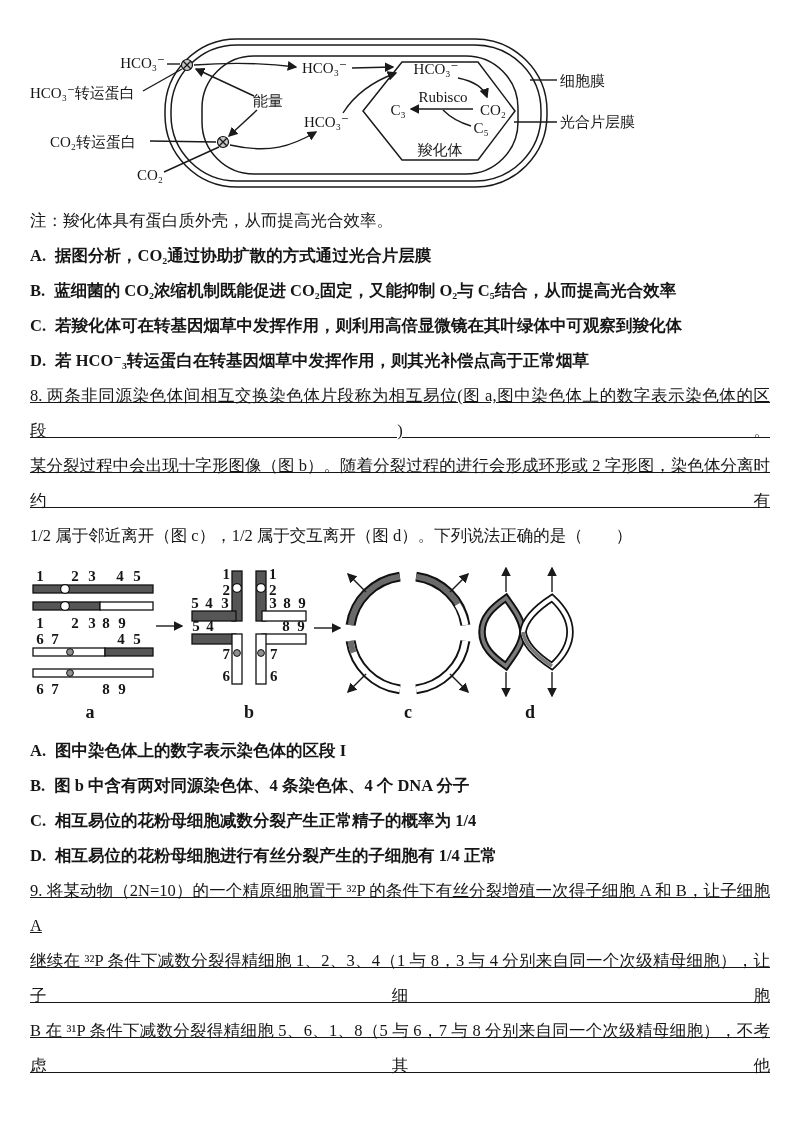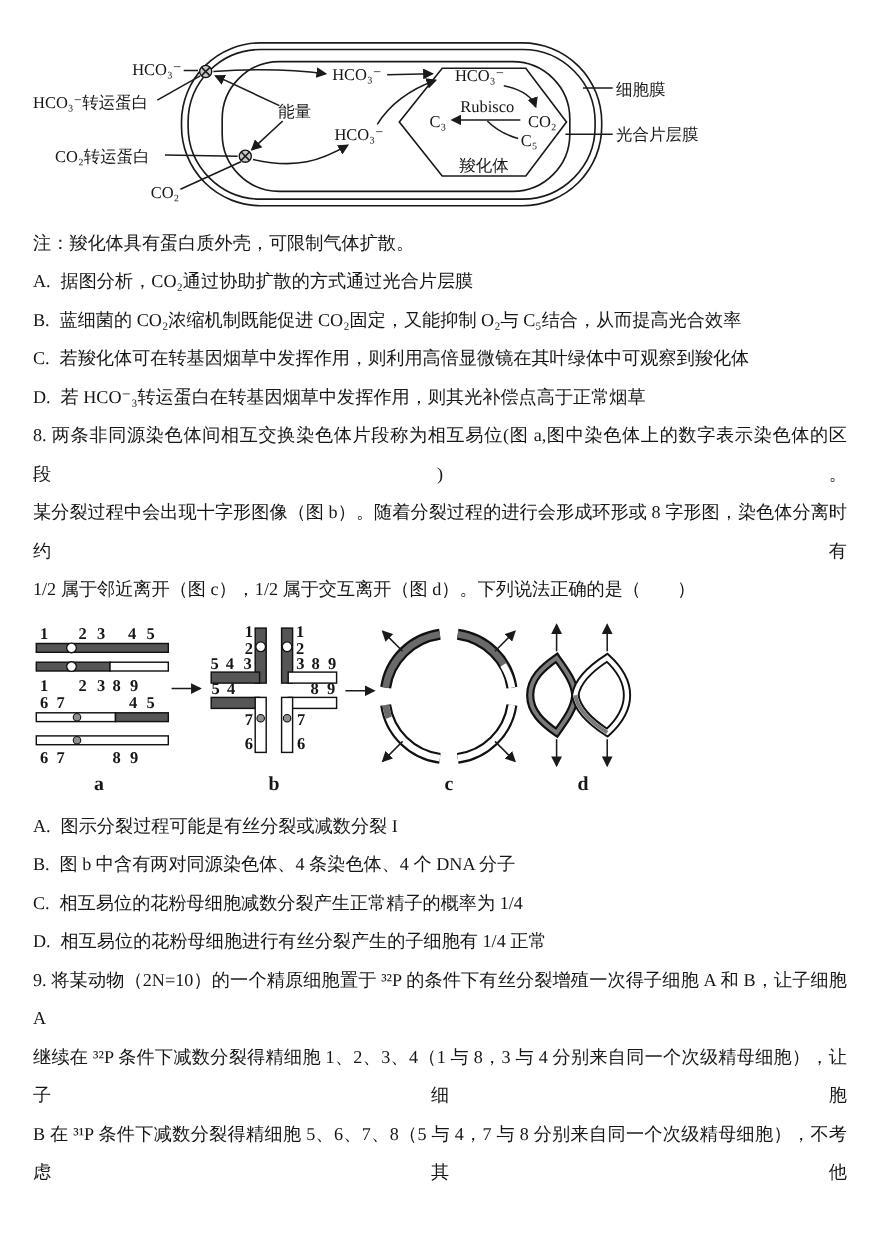--- a/index.html
+++ b/index.html
@@ -5,25 +5,25 @@
   html,body{margin:0;padding:0;}
   body{width:800px;height:1128px;background:#ffffff;color:#161616;
        font-family:"Liberation Serif","DejaVu Serif",serif;font-size:16.5px;}
   .page{position:relative;width:800px;height:1092px;overflow:hidden;}
   .content{padding:0 30px;}
   svg{display:block;}
   svg text{font-family:"Liberation Serif","DejaVu Serif",serif;fill:#161616;}
   .diagram1{margin-top:34px;}
   .figure2{margin-top:5px;}
   .note{margin-top:6px;line-height:22px;}
-  .opt{margin-top:13px;line-height:22px;}
+  .opt{margin-top:13px;line-height:22px;font-weight:bold;}
   .opt .lab{margin-right:9px;}
   .stem{margin-top:6px;}
   .stem div{line-height:35px;}
-  .jline{text-align:justify;text-align-last:justify;}
+  .jline{text-align:justify;text-align-last:justify;text-decoration:underline;}
   
   .ln{stroke:#1a1a1a;stroke-width:1.4;fill:none;}
   .mem{stroke:#1a1a1a;stroke-width:1.5;fill:none;}
   .dk{fill:#565656;stroke:#111;stroke-width:1.3;}
   .wt{fill:#ffffff;stroke:#111;stroke-width:1.3;}
   .t15{font-size:15px;}
   .dg{font-size:15px;font-weight:bold;}
   .cap{font-size:18px;font-weight:bold;}
   .au{stroke:#111;stroke-width:10;fill:none;}
   .ad{stroke:#6a6a6a;stroke-width:6;fill:none;}
@@ -88,29 +88,29 @@
     <text class="t15" x="406" y="40" text-anchor="middle">HCO₃⁻</text>
     <text class="t15" x="413" y="68" text-anchor="middle">Rubisco</text>
     <text class="t15" x="368" y="81" text-anchor="middle">C₃</text>
     <text class="t15" x="463" y="81" text-anchor="middle">CO₂</text>
     <text class="t15" x="451" y="99" text-anchor="middle">C₅</text>
     <text class="t15" x="410" y="121" text-anchor="middle">羧化体</text>
     <text class="t15" x="530" y="52">细胞膜</text>
     <text class="t15" x="530" y="93">光合片层膜</text>
   </svg>
 
-  <div class="note">注：羧化体具有蛋白质外壳，可限制气体扩散。</div>
+  <div class="note">注：羧化体具有蛋白质外壳，从而提高光合效率。</div>
   <div class="opt"><span class="lab">A.</span><span>据图分析，CO₂通过协助扩散的方式通过光合片层膜</span></div>
   <div class="opt"><span class="lab">B.</span><span>蓝细菌的 CO₂浓缩机制既能促进 CO₂固定，又能抑制 O₂与 C₅结合，从而提高光合效率</span></div>
   <div class="opt"><span class="lab">C.</span><span>若羧化体可在转基因烟草中发挥作用，则利用高倍显微镜在其叶绿体中可观察到羧化体</span></div>
   <div class="opt"><span class="lab">D.</span><span>若 HCO⁻₃转运蛋白在转基因烟草中发挥作用，则其光补偿点高于正常烟草</span></div>
 
   <div class="stem">
     <div class="jline">8. 两条非同源染色体间相互交换染色体片段称为相互易位(图 a,图中染色体上的数字表示染色体的区段)。</div>
-    <div class="jline">某分裂过程中会出现十字形图像（图 b）。随着分裂过程的进行会形成环形或 8 字形图，染色体分离时约有</div>
+    <div class="jline">某分裂过程中会出现十字形图像（图 b）。随着分裂过程的进行会形成环形或 2 字形图，染色体分离时约有</div>
     <div>1/2 属于邻近离开（图 c），1/2 属于交互离开（图 d）。下列说法正确的是（　　）</div>
   </div>
 
   <svg class="figure2" width="580" height="170" viewBox="0 0 580 170">
     <defs>
       <marker id="arr2" viewBox="0 0 10 10" refX="8.5" refY="5" markerWidth="7" markerHeight="7" orient="auto-start-reverse">
         <path d="M0,0 L10,5 L0,10 z" fill="#1a1a1a"></path>
       </marker>
     </defs>
 
@@ -209,26 +209,26 @@
       <path class="lw" d="M522,40 C508,49 495,60 493,74 C495,88 508,99 522,108 C533,98 540,87 540,74 C540,61 533,50 522,40 Z"></path>
       <path class="ld" d="M493,74 C495,88 508,99 522,108"></path>
       <path class="ln" d="M476,34 L476,10" marker-end="url(#arr2)"></path>
       <path class="ln" d="M522,34 L522,10" marker-end="url(#arr2)"></path>
       <path class="ln" d="M476,114 L476,138" marker-end="url(#arr2)"></path>
       <path class="ln" d="M522,114 L522,138" marker-end="url(#arr2)"></path>
       <text class="cap" x="500" y="160" text-anchor="middle">d</text>
     </g>
   </svg>
 
-  <div class="opt" style="margin-top:12px"><span class="lab">A.</span><span>图示分裂过程可能是有丝分裂或减数分裂 I</span></div>
+  <div class="opt" style="margin-top:12px"><span class="lab">A.</span><span>图中染色体上的数字表示染色体的区段 I</span></div>
   <div class="opt"><span class="lab">B.</span><span>图 b 中含有两对同源染色体、4 条染色体、4 个 DNA 分子</span></div>
   <div class="opt"><span class="lab">C.</span><span>相互易位的花粉母细胞减数分裂产生正常精子的概率为 1/4</span></div>
   <div class="opt"><span class="lab">D.</span><span>相互易位的花粉母细胞进行有丝分裂产生的子细胞有 1/4 正常</span></div>
 
   <div class="stem">
     <div class="jline">9. 将某动物（2N=10）的一个精原细胞置于 ³²P 的条件下有丝分裂增殖一次得子细胞 A 和 B，让子细胞 A</div>
     <div class="jline">继续在 ³²P 条件下减数分裂得精细胞 1、2、3、4（1 与 8，3 与 4 分别来自同一个次级精母细胞），让子细胞</div>
-    <div class="jline">B 在 ³¹P 条件下减数分裂得精细胞 5、6、7、8（5 与 4，7 与 8 分别来自同一个次级精母细胞），不考虑其他</div>
+    <div class="jline">B 在 ³¹P 条件下减数分裂得精细胞 5、6、1、8（5 与 6，7 与 8 分别来自同一个次级精母细胞），不考虑其他</div>
     <div>变异，下列说法正确的是（　　）</div>
   </div>
 
  </div>
 </div>
 
 </body></html>

